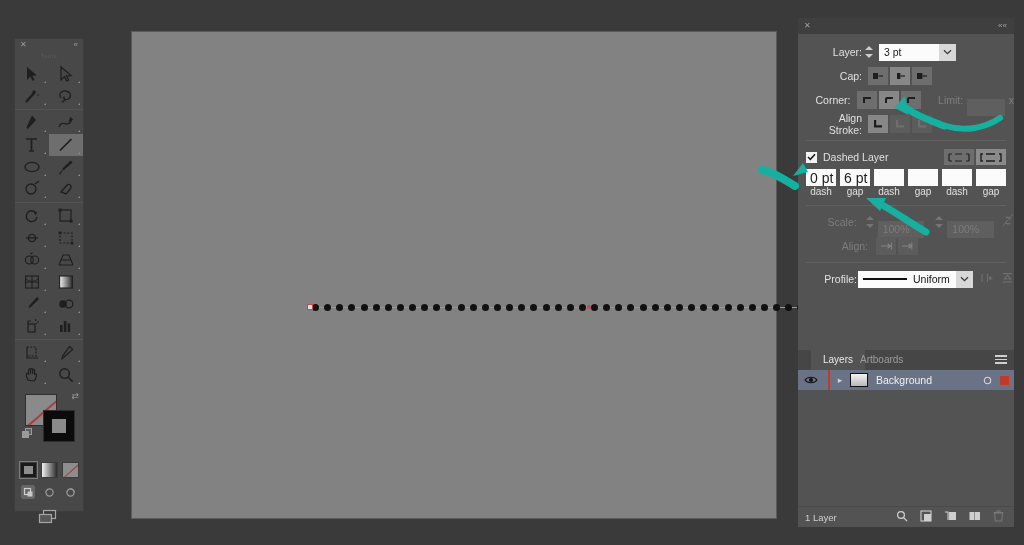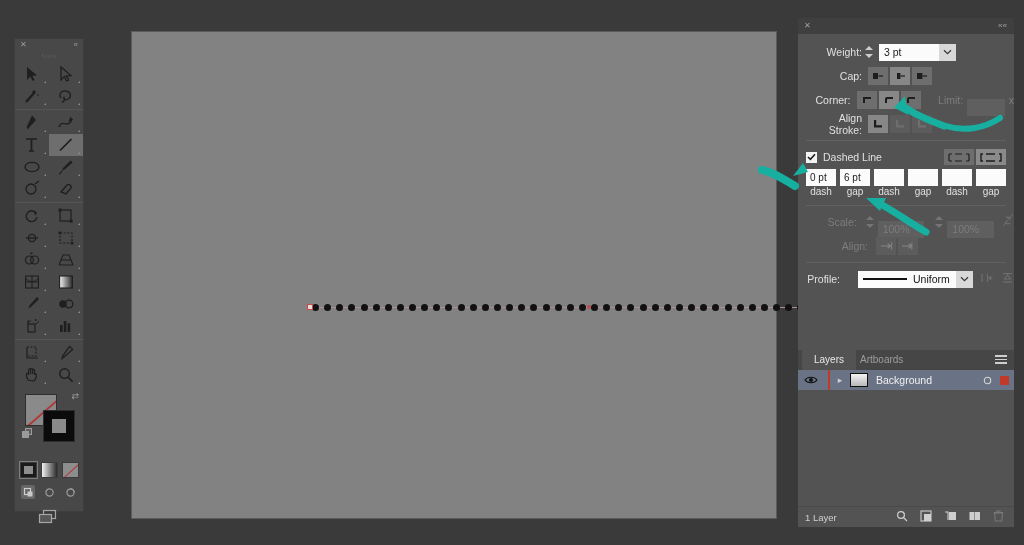--- a/index.html
+++ b/index.html
@@ -88,21 +88,21 @@
 
   .chk{width:11px;height:11px;background:#f2f2f2;display:flex;align-items:center;justify-content:center;margin-right:6px;}
   .chk svg{display:block;}
 
   .dash-btns{position:absolute;right:8px;display:flex;gap:2px;}
   .dbtn{width:30px;height:16px;background:#6e6e6e;display:flex;align-items:center;justify-content:center;}
   .dbtn.on{background:#8a8a8a;}
 
   .dash-fields{display:flex;gap:4px;padding:0 8px;}
   .dash-cell{width:31px;}
-  .dash-in{background:#fbfbfb;height:17px;font-size:10px;color:#1d1d1d;display:flex;align-items:center;padding-left:4px;box-sizing:border-box;}
+  .dash-in{background:#fbfbfb;height:17px;font-size:14px;color:#1d1d1d;display:flex;align-items:center;padding-left:4px;box-sizing:border-box;}
   .dash-cap{font-size:10px;color:#e0e0e0;text-align:center;margin-top:0;}
 
   .arrow-sel{width:56px;height:17px;background:#fbfbfb;display:flex;align-items:center;justify-content:center;}
   .arrow-sel .ln{width:42px;height:2px;background:#111;}
 
   .prof-sel{width:98px;height:17px;background:#fbfbfb;display:flex;align-items:center;font-size:10.5px;color:#111;}
   .prof-sel .ln{width:44px;height:2px;background:#111;margin:0 6px 0 5px;}
 
   
   #layers-panel{position:absolute;left:0;top:332px;width:216px;height:177px;background:#535353;}
@@ -596,21 +596,21 @@
 
 <div id="right-dock">
   <div id="dock-top">
     <span class="dx">✕</span>
     <span class="dcc">««</span>
   </div>
 
   <div id="stroke-panel">
 
     <div class="row" style="margin-top:6px;">
-      <div class="lbl w-lbl">Weight:</div>
+      <div class="lbl w-lbl">Layer:</div>
       <div class="spin">
           <div class="up"></div>
           <div class="dn"></div>
         </div>
       <div class="combo">
         <div class="field" style="width:60px;">3 pt</div>
         <div class="caret">
           <svg width="9" height="6" viewBox="0 0 9 6">
               <path d="M1 1.3 L4.5 4.6 L8 1.3" stroke="#3a3a3a" stroke-width="1.3" fill="none"></path>
             </svg>
@@ -689,21 +689,21 @@
     </div>
 
     <div class="sep-line"></div>
 
     <div class="row" style="position:relative;">
       <div class="chk">
         <svg width="9" height="8" viewBox="0 0 9 8">
             <path d="M1 4 L3.4 6.4 L8 1.2" stroke="#1d1d1d" stroke-width="1.6" fill="none"></path>
           </svg>
       </div>
-      <div class="lbl" style="text-align:left;">Dashed Line</div>
+      <div class="lbl" style="text-align:left;">Dashed Layer</div>
       <div class="dash-btns">
         <div class="dbtn">
           <svg width="24" height="11" viewBox="0 0 24 11">
               <path d="M2 2 L2 9 M2 2 L5 2 M2 9 L5 9" stroke="#1e1e1e" stroke-width="1.2" fill="none"></path>
               <path d="M8 2 L15 2 M8 9 L15 9" stroke="#1e1e1e" stroke-width="1.2"></path>
               <path d="M22 2 L22 9 M19 2 L22 2 M19 9 L22 9" stroke="#1e1e1e" stroke-width="1.2" fill="none"></path>
             </svg>
         </div>
         <div class="dbtn on">
           <svg width="24" height="11" viewBox="0 0 24 11">
@@ -781,21 +781,21 @@
               <path d="M10.8 2.4 L10.8 9.6" stroke="#848484" stroke-width="1"></path>
             </svg>
         </div>
       </div>
     </div>
 
     <div class="sep-line"></div>
 
     <div class="row">
       <div class="lbl" style="width:62px;">Profile:</div>
-      <div class="combo" style="margin-left:18px;text-align:center;">
+      <div class="combo" style="margin-left:1px;text-align:center;">
         <div class="prof-sel">
           <div class="ln"></div>
           <span>Uniform</span>
         </div>
         <div class="caret">
           <svg width="9" height="6" viewBox="0 0 9 6">
               <path d="M1 1.3 L4.5 4.6 L8 1.3" stroke="#3a3a3a" stroke-width="1.3" fill="none"></path>
             </svg>
         </div>
       </div>
@@ -810,21 +810,21 @@
             <path d="M2 1.6 L11 1.6" stroke="#6f6f6f" stroke-width="1.2"></path>
             <path d="M6.5 3 L3.4 7 L9.6 7 Z" stroke="#6f6f6f" stroke-width="1.1" fill="none"></path>
             <path d="M2 10 L11 10" stroke="#6f6f6f" stroke-width="1.2"></path>
           </svg>
       </div>
     </div>
   </div>
 
   <div id="layers-panel">
     <div class="panel-tabs">
-      <div class="ptab active" style="left:4px;padding:0 12px;">
+      <div class="ptab active" style="left:13px;padding:0 12px;">
         <span>Layers</span>
       </div>
       <div class="ptab" style="left:50px;color:#9d9d9d;padding:0 12px;">
         <span>Artboards</span>
       </div>
       <div class="panel-menu">
           <i></i>
           <i></i>
           <i></i>
         </div>

